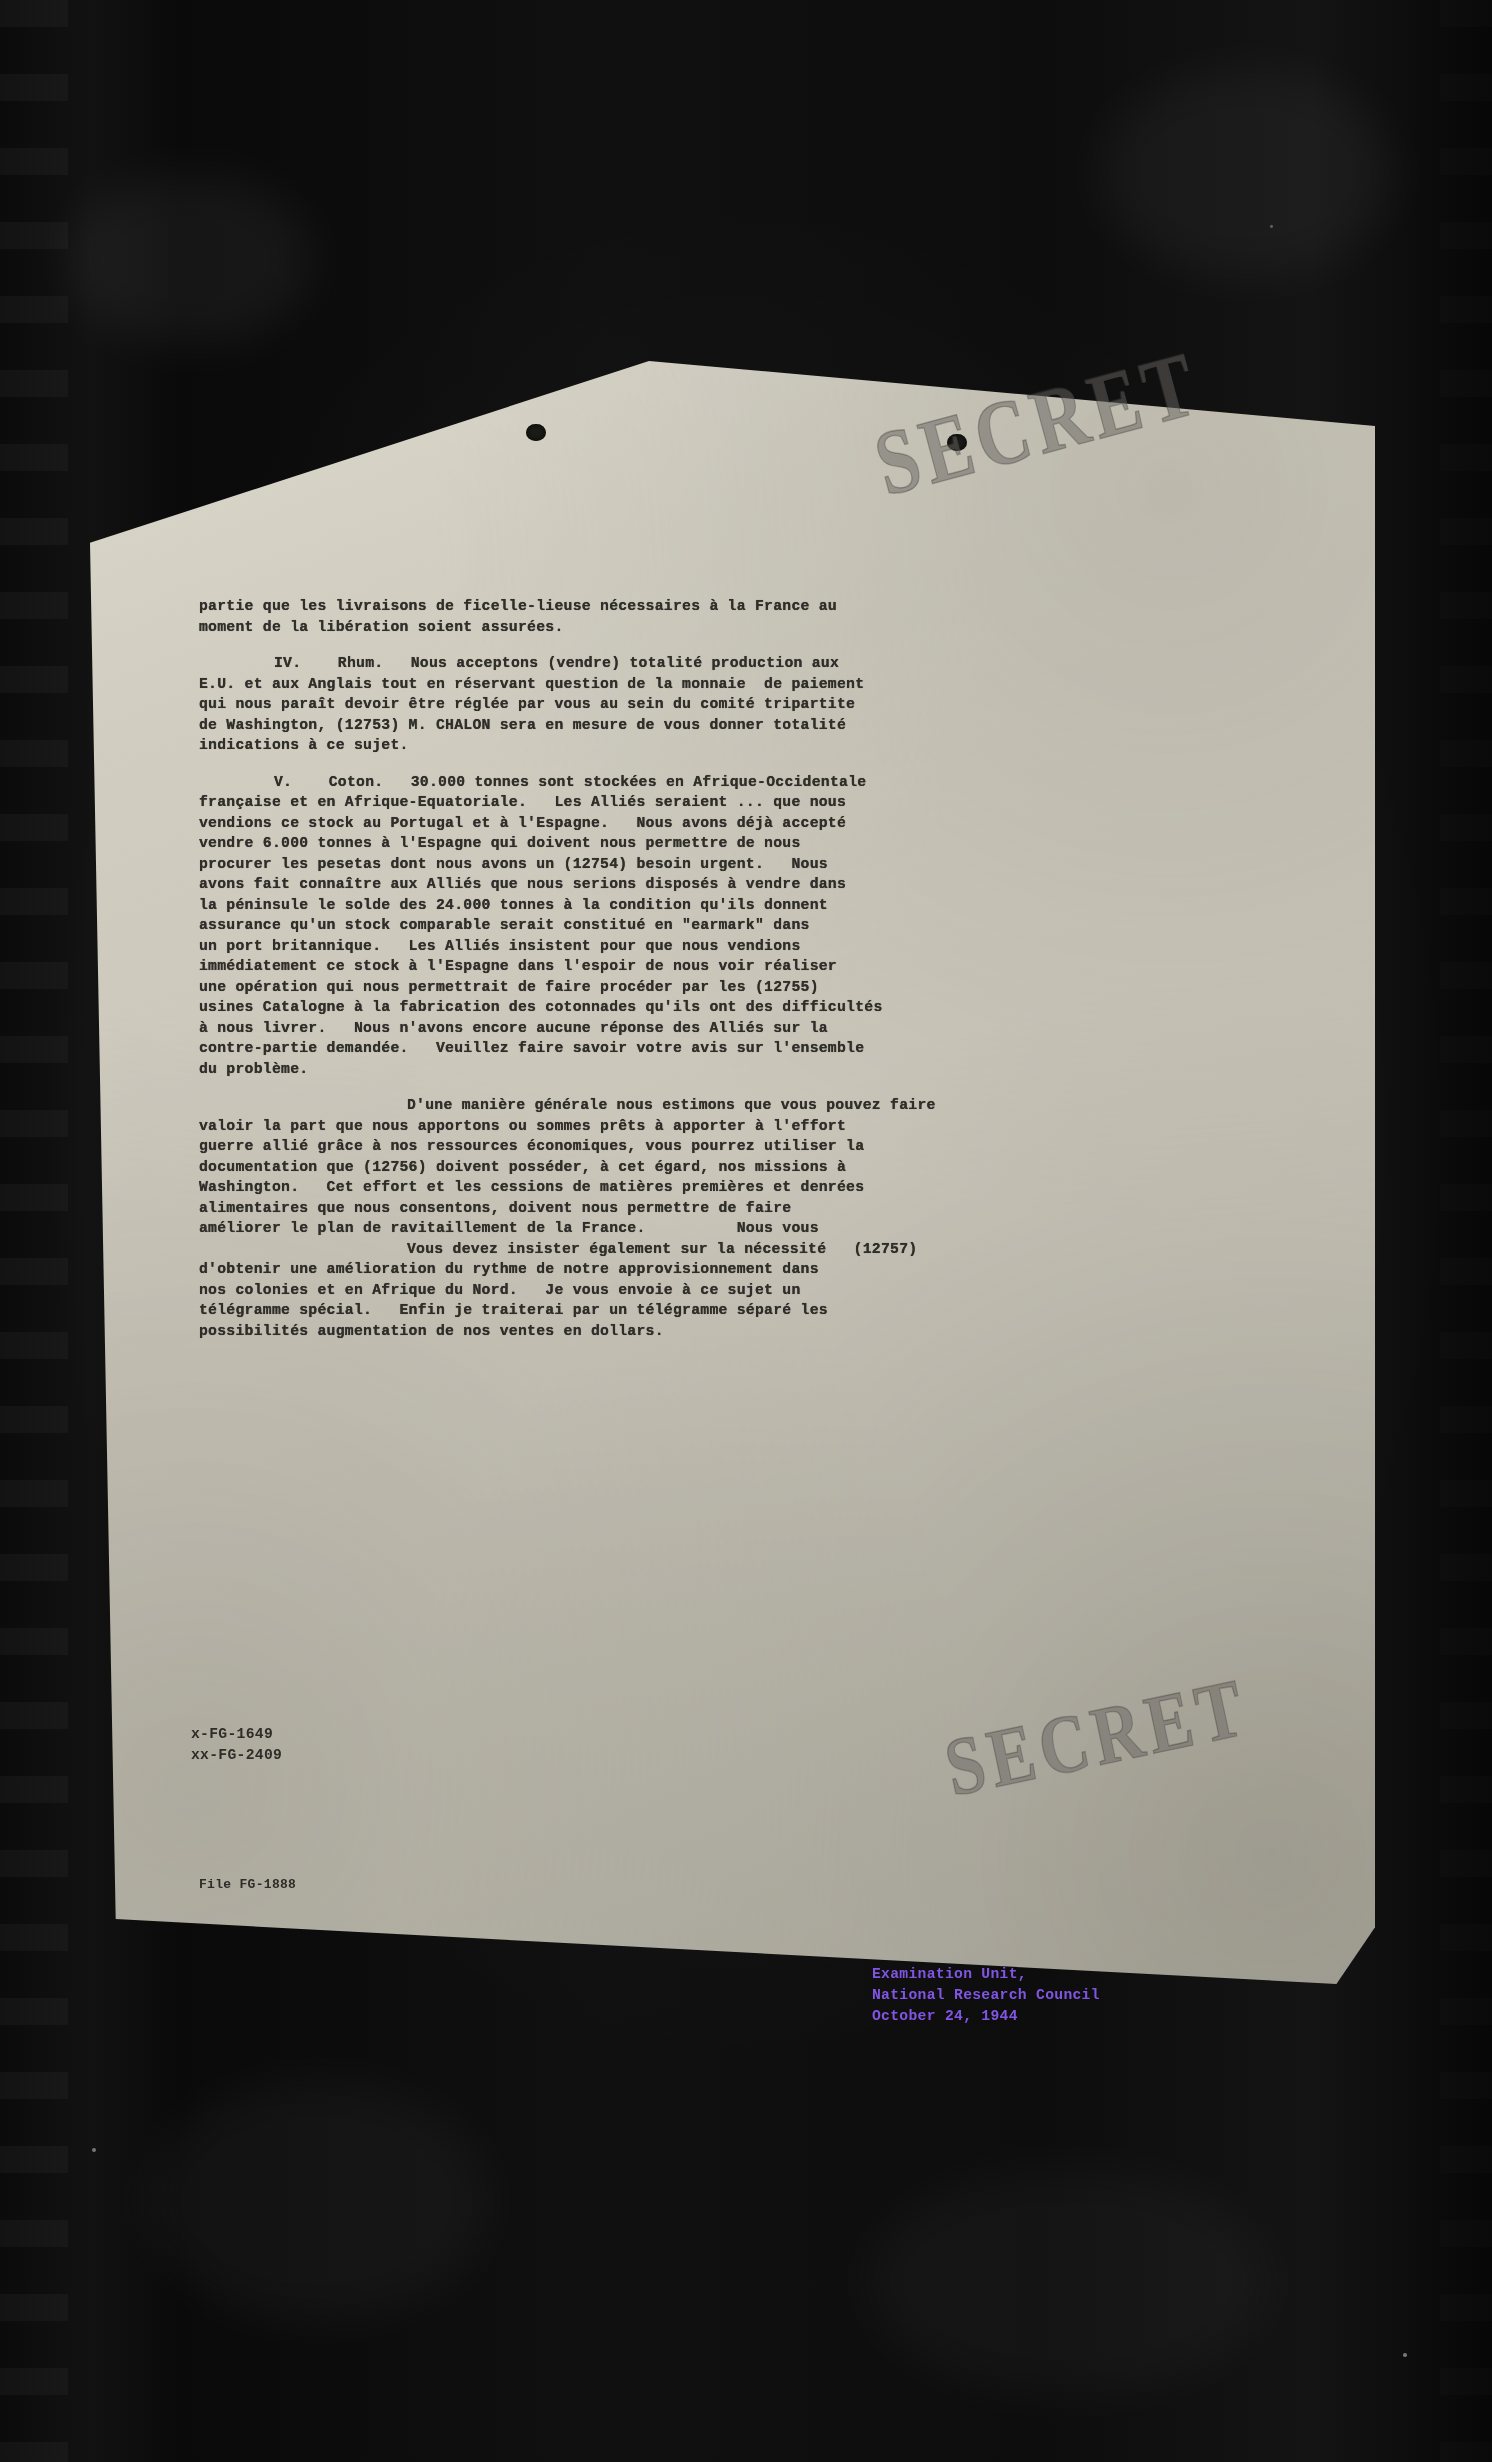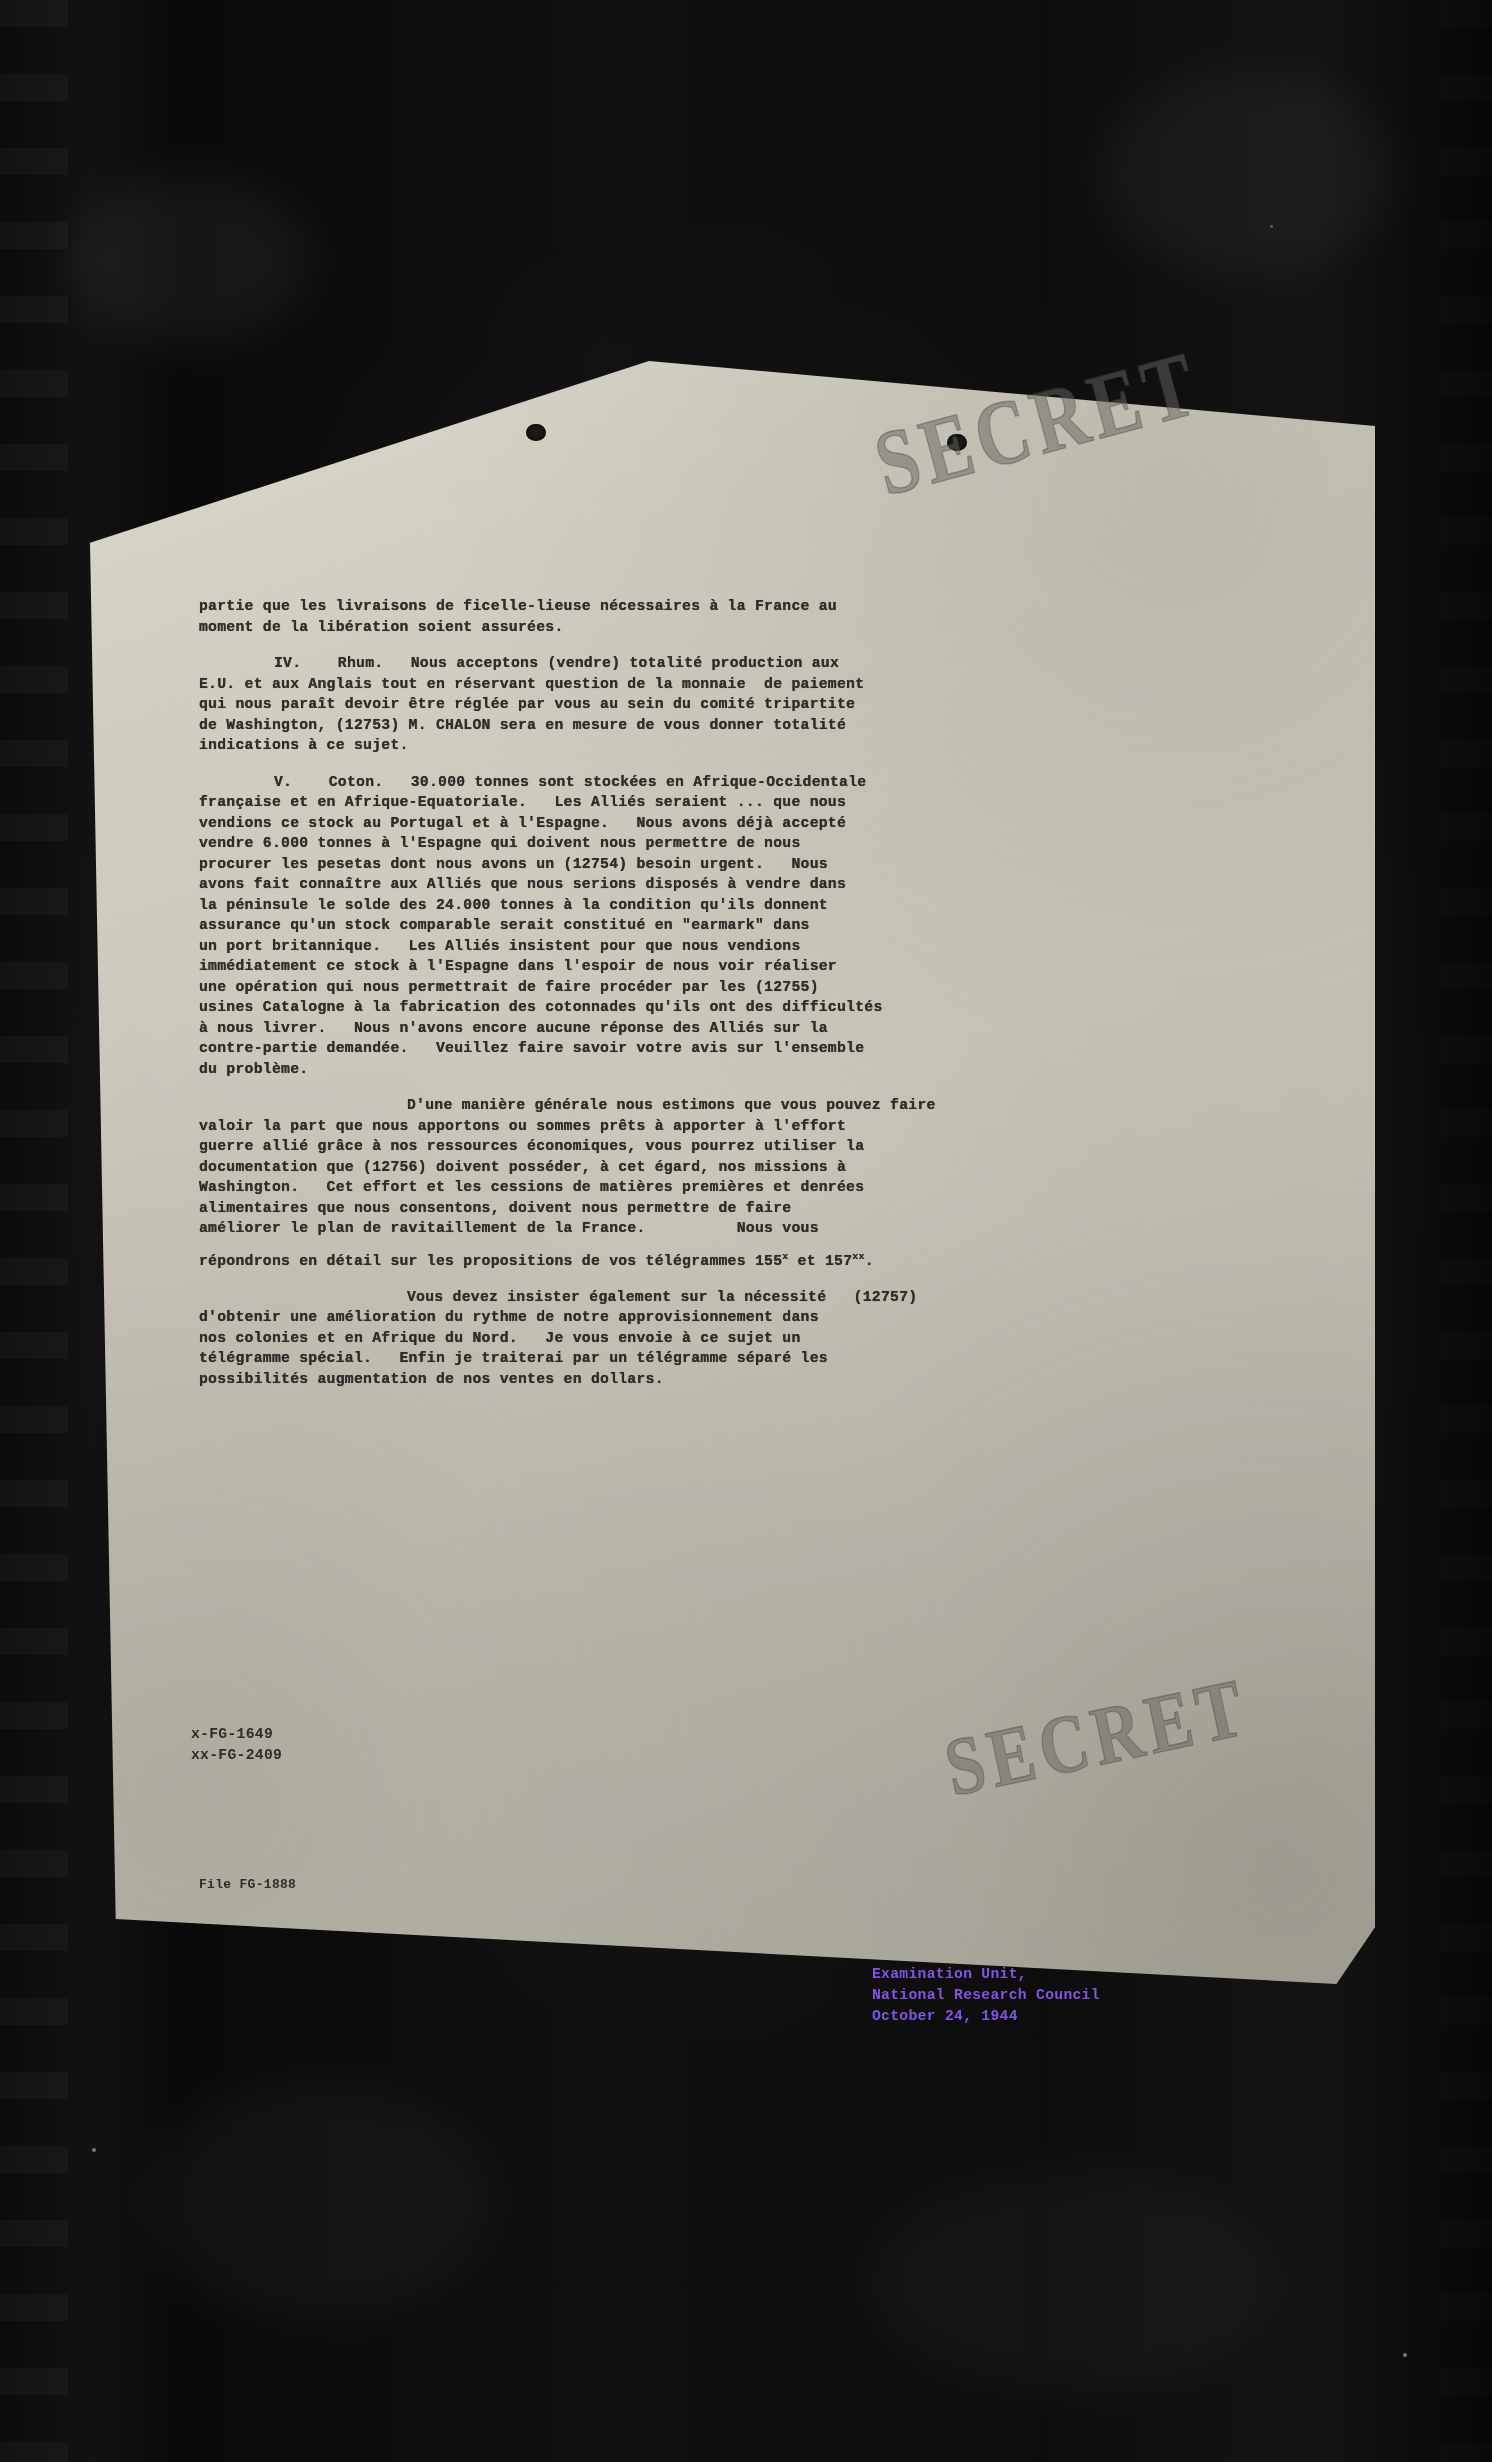--- a/index.html
+++ b/index.html
@@ -147,21 +147,21 @@
     font-weight: bold;
     text-shadow: 0 0 0.7px rgba(40,38,34,.85), 0.3px 0.3px 0 rgba(70,68,62,.35);
     opacity: .93;
   }
   #typed p {
     margin: 0 0 16px 0;
     white-space: pre-wrap;
   }
   #typed p.indent { text-indent: 75px; }
   #typed p.indent-wide { text-indent: 208px; }
-  #typed p.tight { margin-bottom: 8px; }
+  #typed p.tight { margin-bottom: 0; }
 
   .ref-block {
     position: absolute;
     left: 191px;
     top: 1724px;
     color: #24231f;
     font-family: "Liberation Mono", monospace;
     font-size: 14.7px;
     line-height: 21px;
     font-weight: bold;
@@ -246,21 +246,20 @@
 à nous livrer.   Nous n'avons encore aucune réponse des Alliés sur la
 contre-partie demandée.   Veuillez faire savoir votre avis sur l'ensemble
 du problème.</p>
   <p class="indent-wide tight">D'une manière générale nous estimons que vous pouvez faire
 valoir la part que nous apportons ou sommes prêts à apporter à l'effort
 guerre allié grâce à nos ressources économiques, vous pourrez utiliser la
 documentation que (12756) doivent posséder, à cet égard, nos missions à
 Washington.   Cet effort et les cessions de matières premières et denrées
 alimentaires que nous consentons, doivent nous permettre de faire
 améliorer le plan de ravitaillement de la France.          Nous vous</p>
-  <p style="margin-bottom:16px;"><span>répondrons en détail sur les propositions de vos télégrammes 155</span><span class="sup">x</span><span> et 157</span><span class="sup">xx</span><span>.</span></p>
   <p class="indent-wide">Vous devez insister également sur la nécessité   (12757)
 d'obtenir une amélioration du rythme de notre approvisionnement dans
 nos colonies et en Afrique du Nord.   Je vous envoie à ce sujet un
 télégramme spécial.   Enfin je traiterai par un télégramme séparé les
 possibilités augmentation de nos ventes en dollars.</p>
 </div>
 
 <div class="ref-block">
   <div>x-FG-1649</div>
   <div>xx-FG-2409</div>

